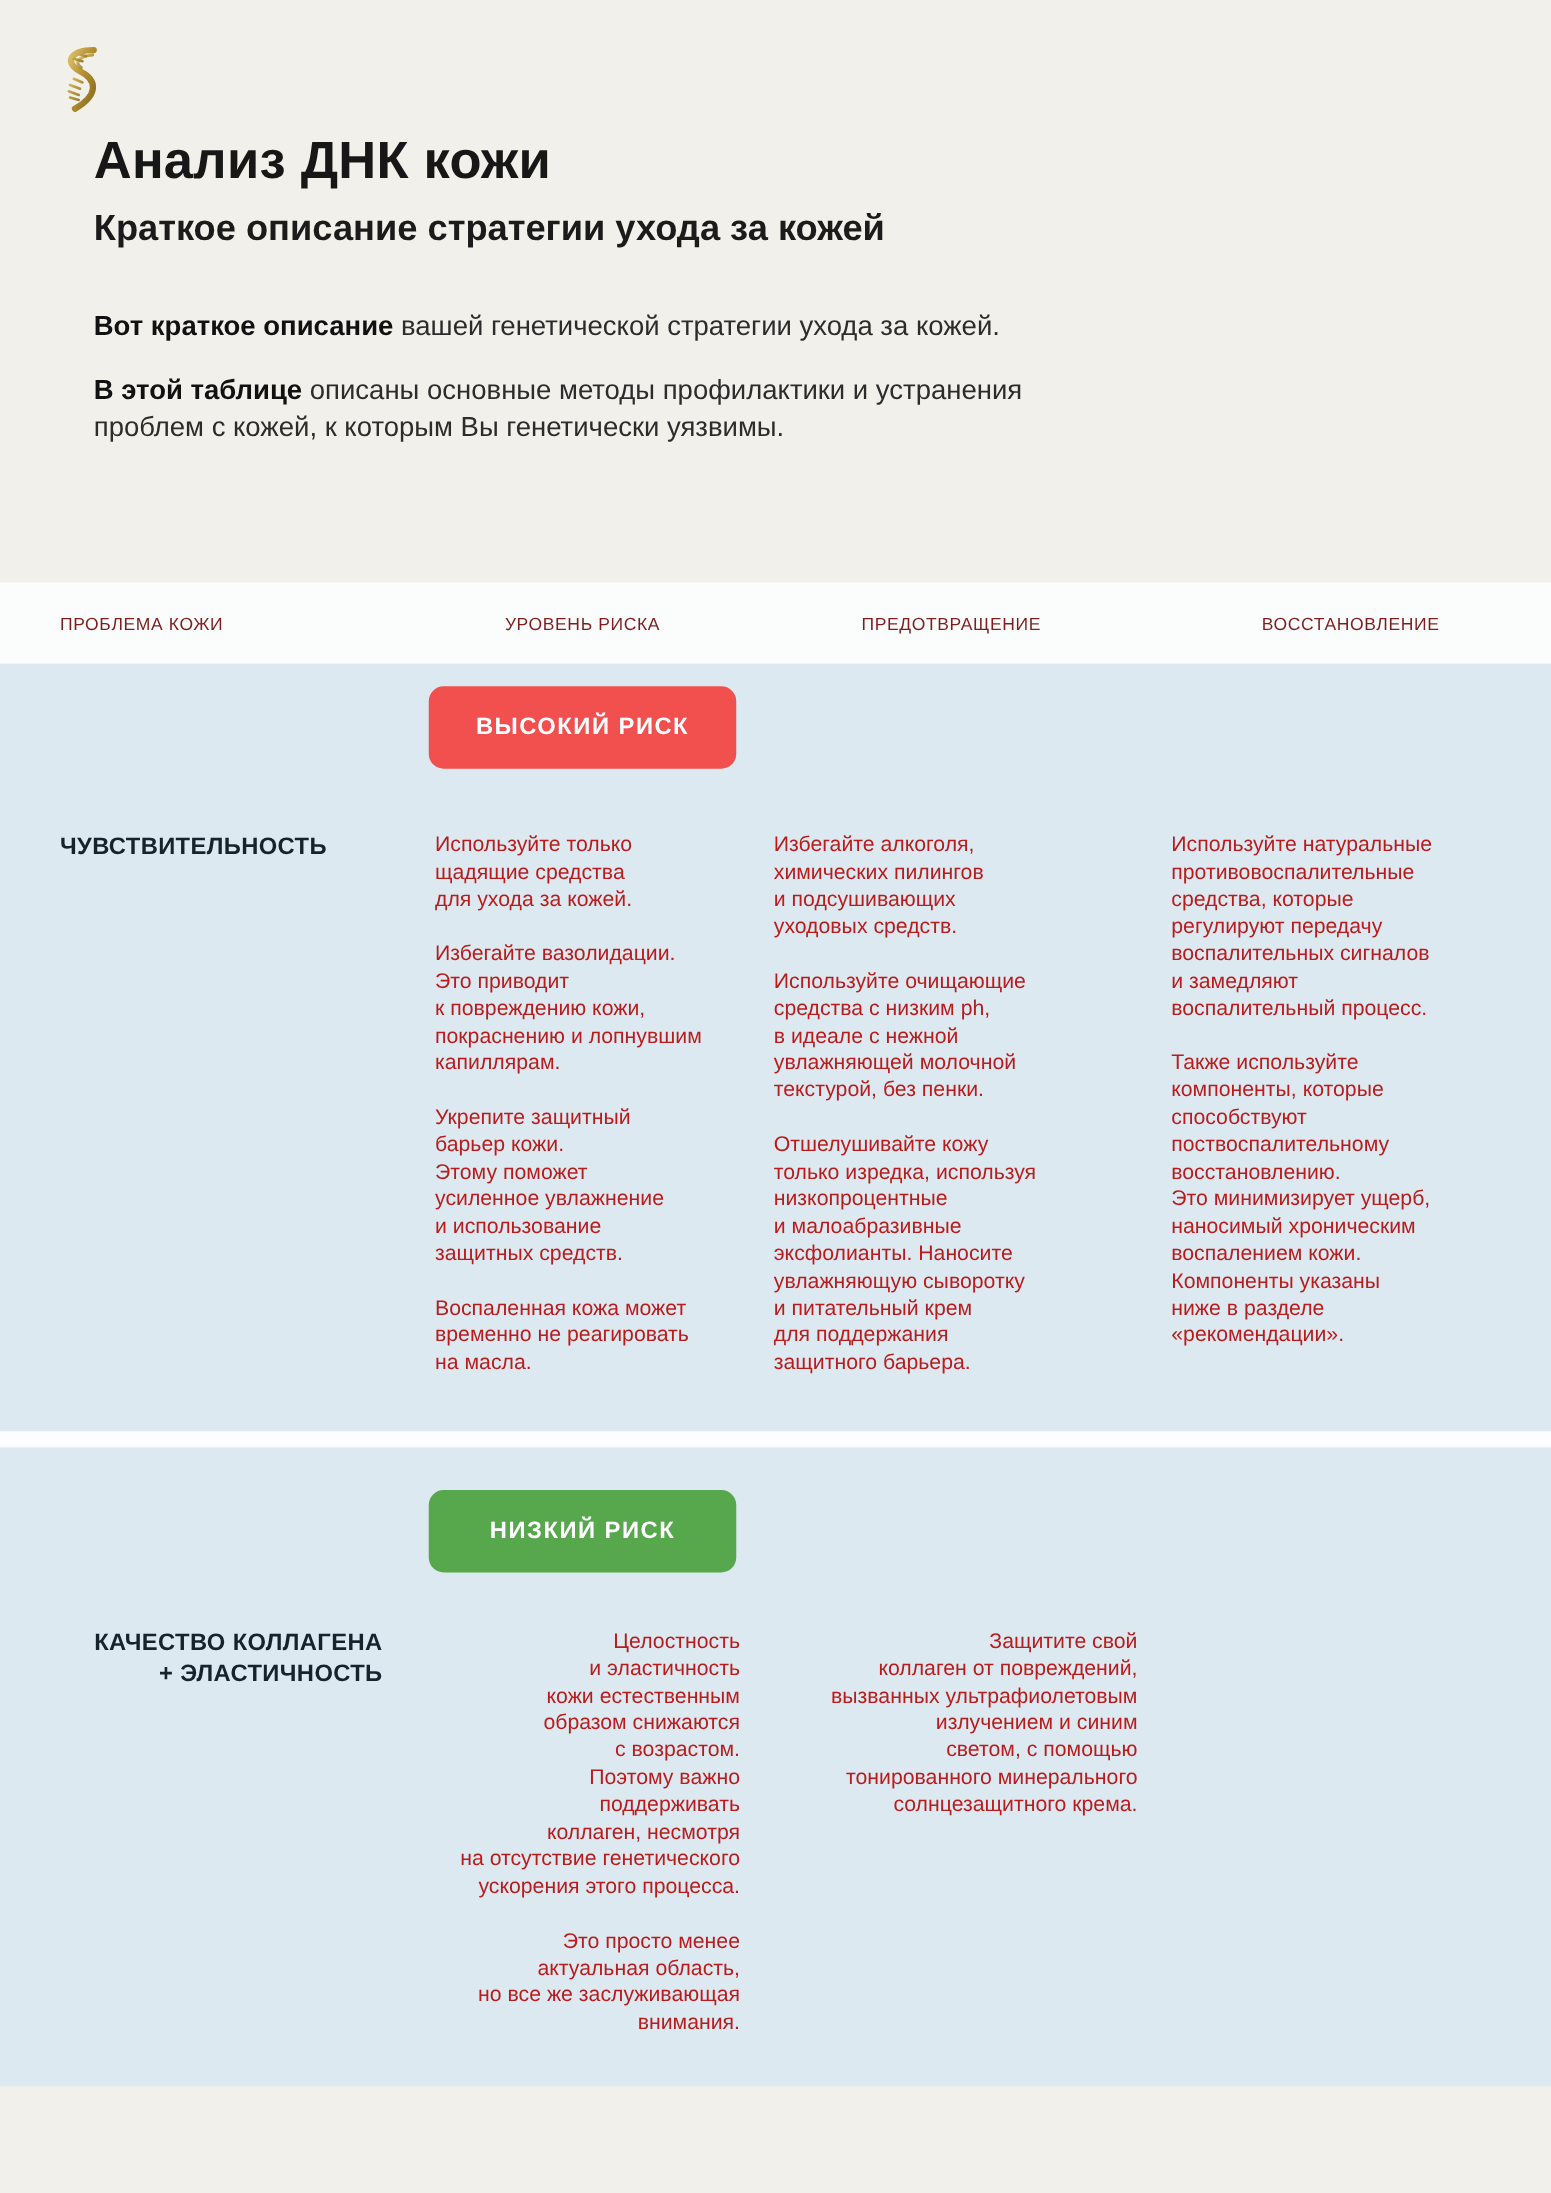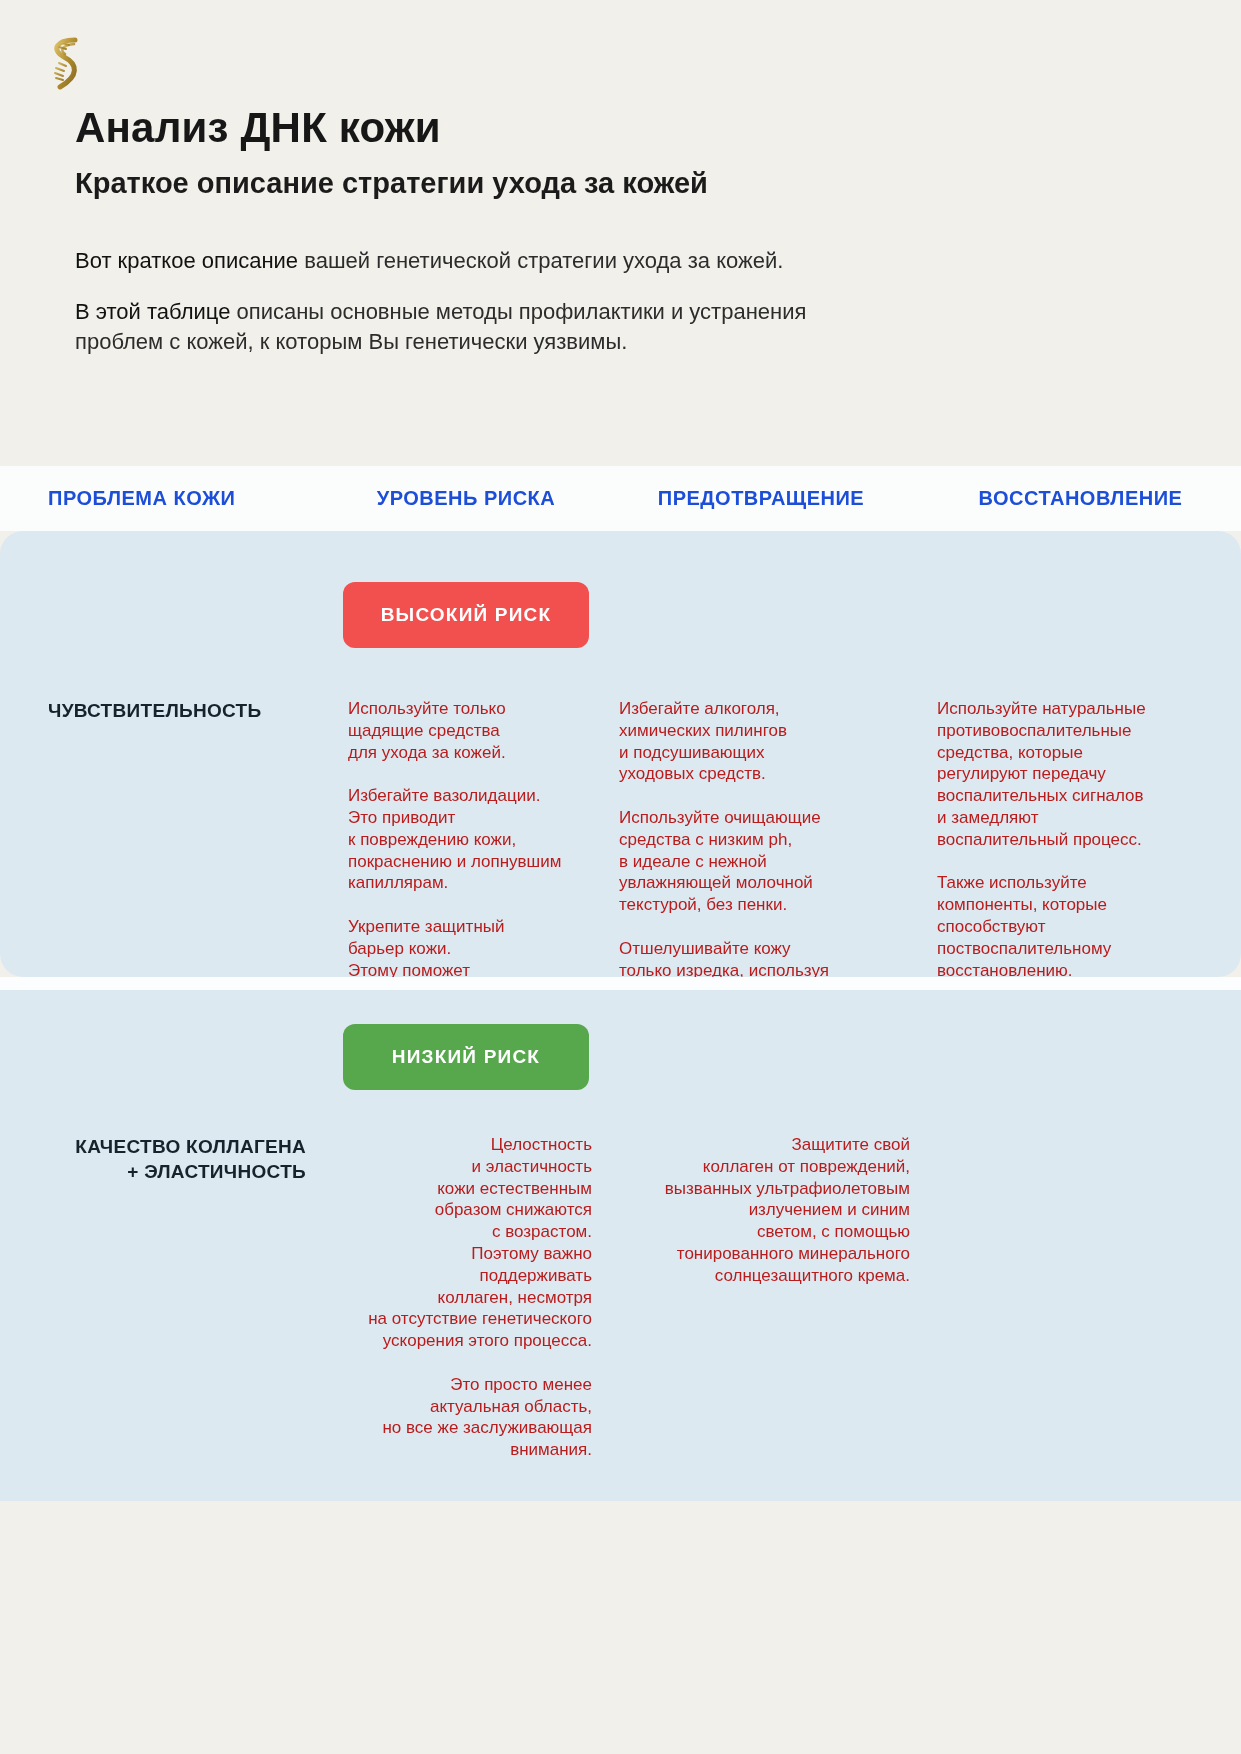--- a/index.html
+++ b/index.html
@@ -29,46 +29,46 @@
     font-size: 29px; line-height: 1.15;
     font-weight: 700; color: #1b1b1b;
   }
   .intro-p {
     margin: 0 0 0 75px; max-width: 980px;
     font-size: 22px; line-height: 30px; color: #2c2c2c;
     white-space: pre-line;
   }
   .intro-p.first { margin-top: 46px; }
   .intro-p.second { margin-top: 21px; }
-  .intro-p b { color: #111; font-weight: 400; }
+  .intro-p b { color: #111; font-weight: 700; }
 
   
   .grid4 {
     display: grid;
     grid-template-columns: 290px 272px 318px 321px;
     padding: 0 20px 0 40px;
   }
   .thead {
     height: 65px; background: #fbfdfd;
     align-items: center;
   }
   .th {
-    font-size: 20px; font-weight: 700; color: #1d4ed8;
+    font-size: 14px; font-weight: 400; color: #7f1d1d;
     letter-spacing: 0.5px;
   }
   .th.c1 { padding-left: 8px; text-align: left; }
   .th.c2, .th.c3, .th.c4 { text-align: center; }
 
   
   .risk-section {
     background: #dde9f1;
     box-sizing: border-box;
     overflow: hidden;
   }
-  .risk-section.high { height: 446px; padding-top: 51px; border-radius: 23px; }
+  .risk-section.high { height: 614px; padding-top: 18px; }
   .risk-section.low  { height: 511px; padding-top: 34px; text-align: right; }
   .section-gap { height: 13px; background: #fcfdff; }
 
   .badge-row { align-items: start; }
   .risk-badge {
     grid-column: 2;
     justify-self: center;
     width: 246px; height: 66px;
     box-sizing: border-box;
     border-radius: 12px;

